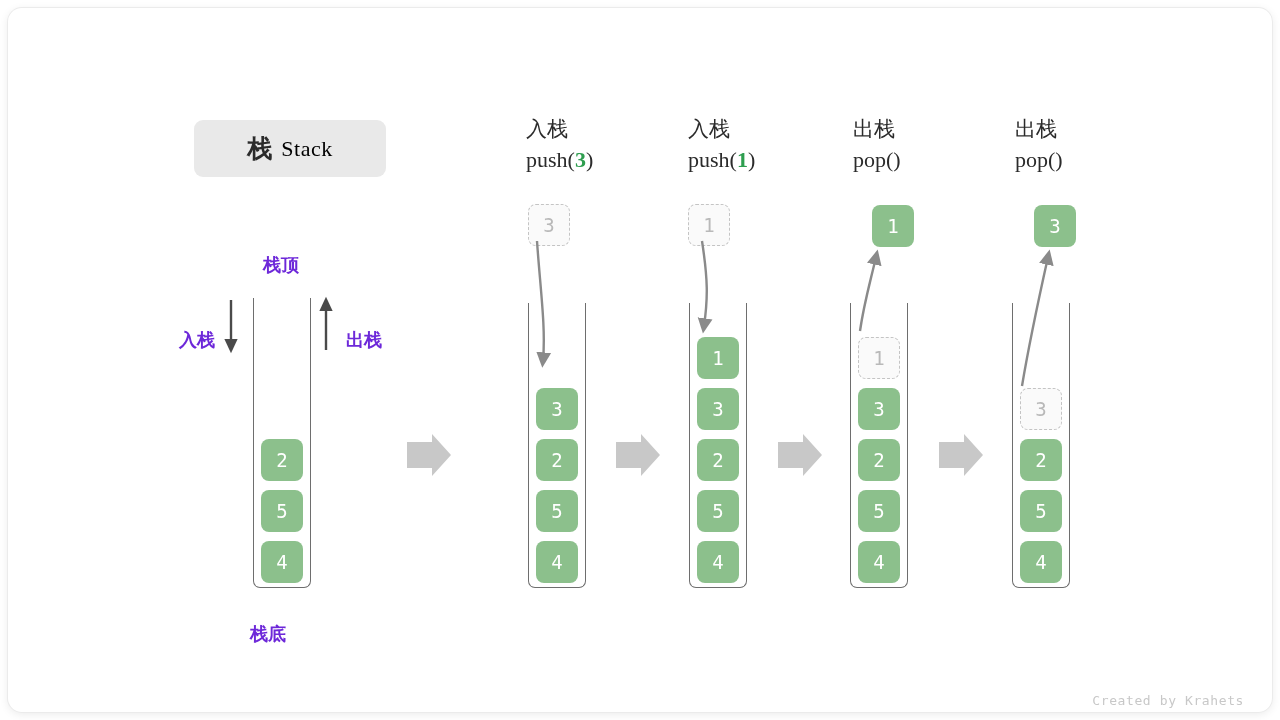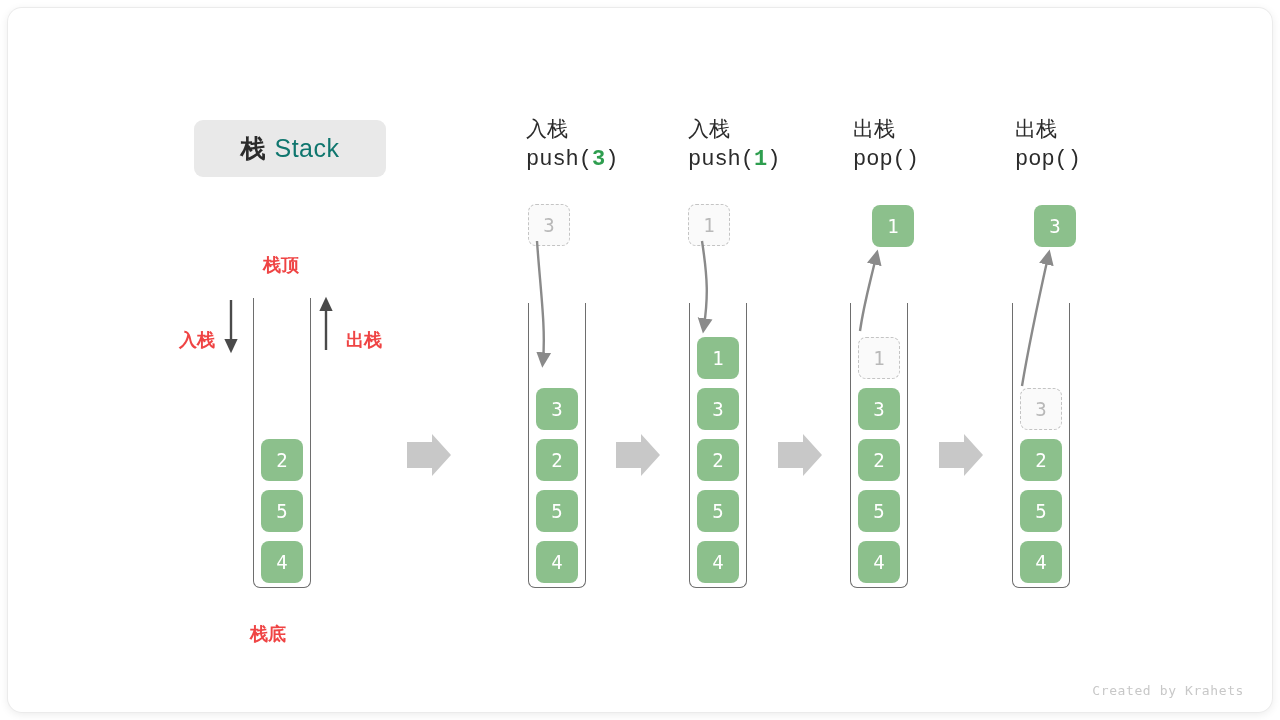--- a/index.html
+++ b/index.html
@@ -39,32 +39,32 @@
     justify-content: center;
     gap: 9px;
   }
   .title-cn {
     font-family: "Liberation Sans", sans-serif;
     font-size: 25px;
     font-weight: bold;
     color: #2b2b2b;
   }
   .title-en {
-    font-family: Liberation Sans, sans-serif;
-    font-size: 25px;
-    color: #0f766e;
+    font-family: Liberation Serif, serif;
+    font-size: 22px;
+    color: #000000;
     letter-spacing: 0.5px;
   }
 
   
   .label-bold {
     position: absolute;
     font-size: 18px;
     font-weight: bold;
-    color: #ef4444;
+    color: #6d28d9;
     white-space: nowrap;
   }
   .top-label   { left: 255px; top: 245px; }
   .bottom-label{ left: 242px; top: 614px; }
   .push-label  { left: 171px; top: 320px; }
   .pop-label   { left: 338px; top: 320px; }
 
   
   .col-header {
     position: absolute;
@@ -72,21 +72,21 @@
     white-space: nowrap;
   }
   .col-header .hdr-cn {
     font-family: "Liberation Sans", sans-serif;
     font-size: 21px;
     color: #2b2b2b;
     display: block;
     line-height: 30px;
   }
   .col-header .hdr-code {
-    font-family: Liberation Mono, monospace;
+    font-family: Liberation Serif, serif;
     font-size: 22px;
     color: #2b2b2b;
     display: block;
     line-height: 32px;
   }
   .hdr-code .arg { color: #2e9e4f; font-weight: bold; }
 
   
   .stack-box {
     position: absolute;
@@ -156,21 +156,21 @@
     left: 0; top: 0;
     width: 1264px;
     height: 704px;
     pointer-events: none;
   }
 
   
   .footer {
     position: absolute;
     right: 28px;
-    bottom: 14px;
+    bottom: 4px;
     font-family: "DejaVu Sans Mono", monospace;
     font-size: 13px;
     color: #c8c8c8;
     letter-spacing: 0.6px;
   }
 </style>
 </head>
 <body>
 
 <div class="page-card">

